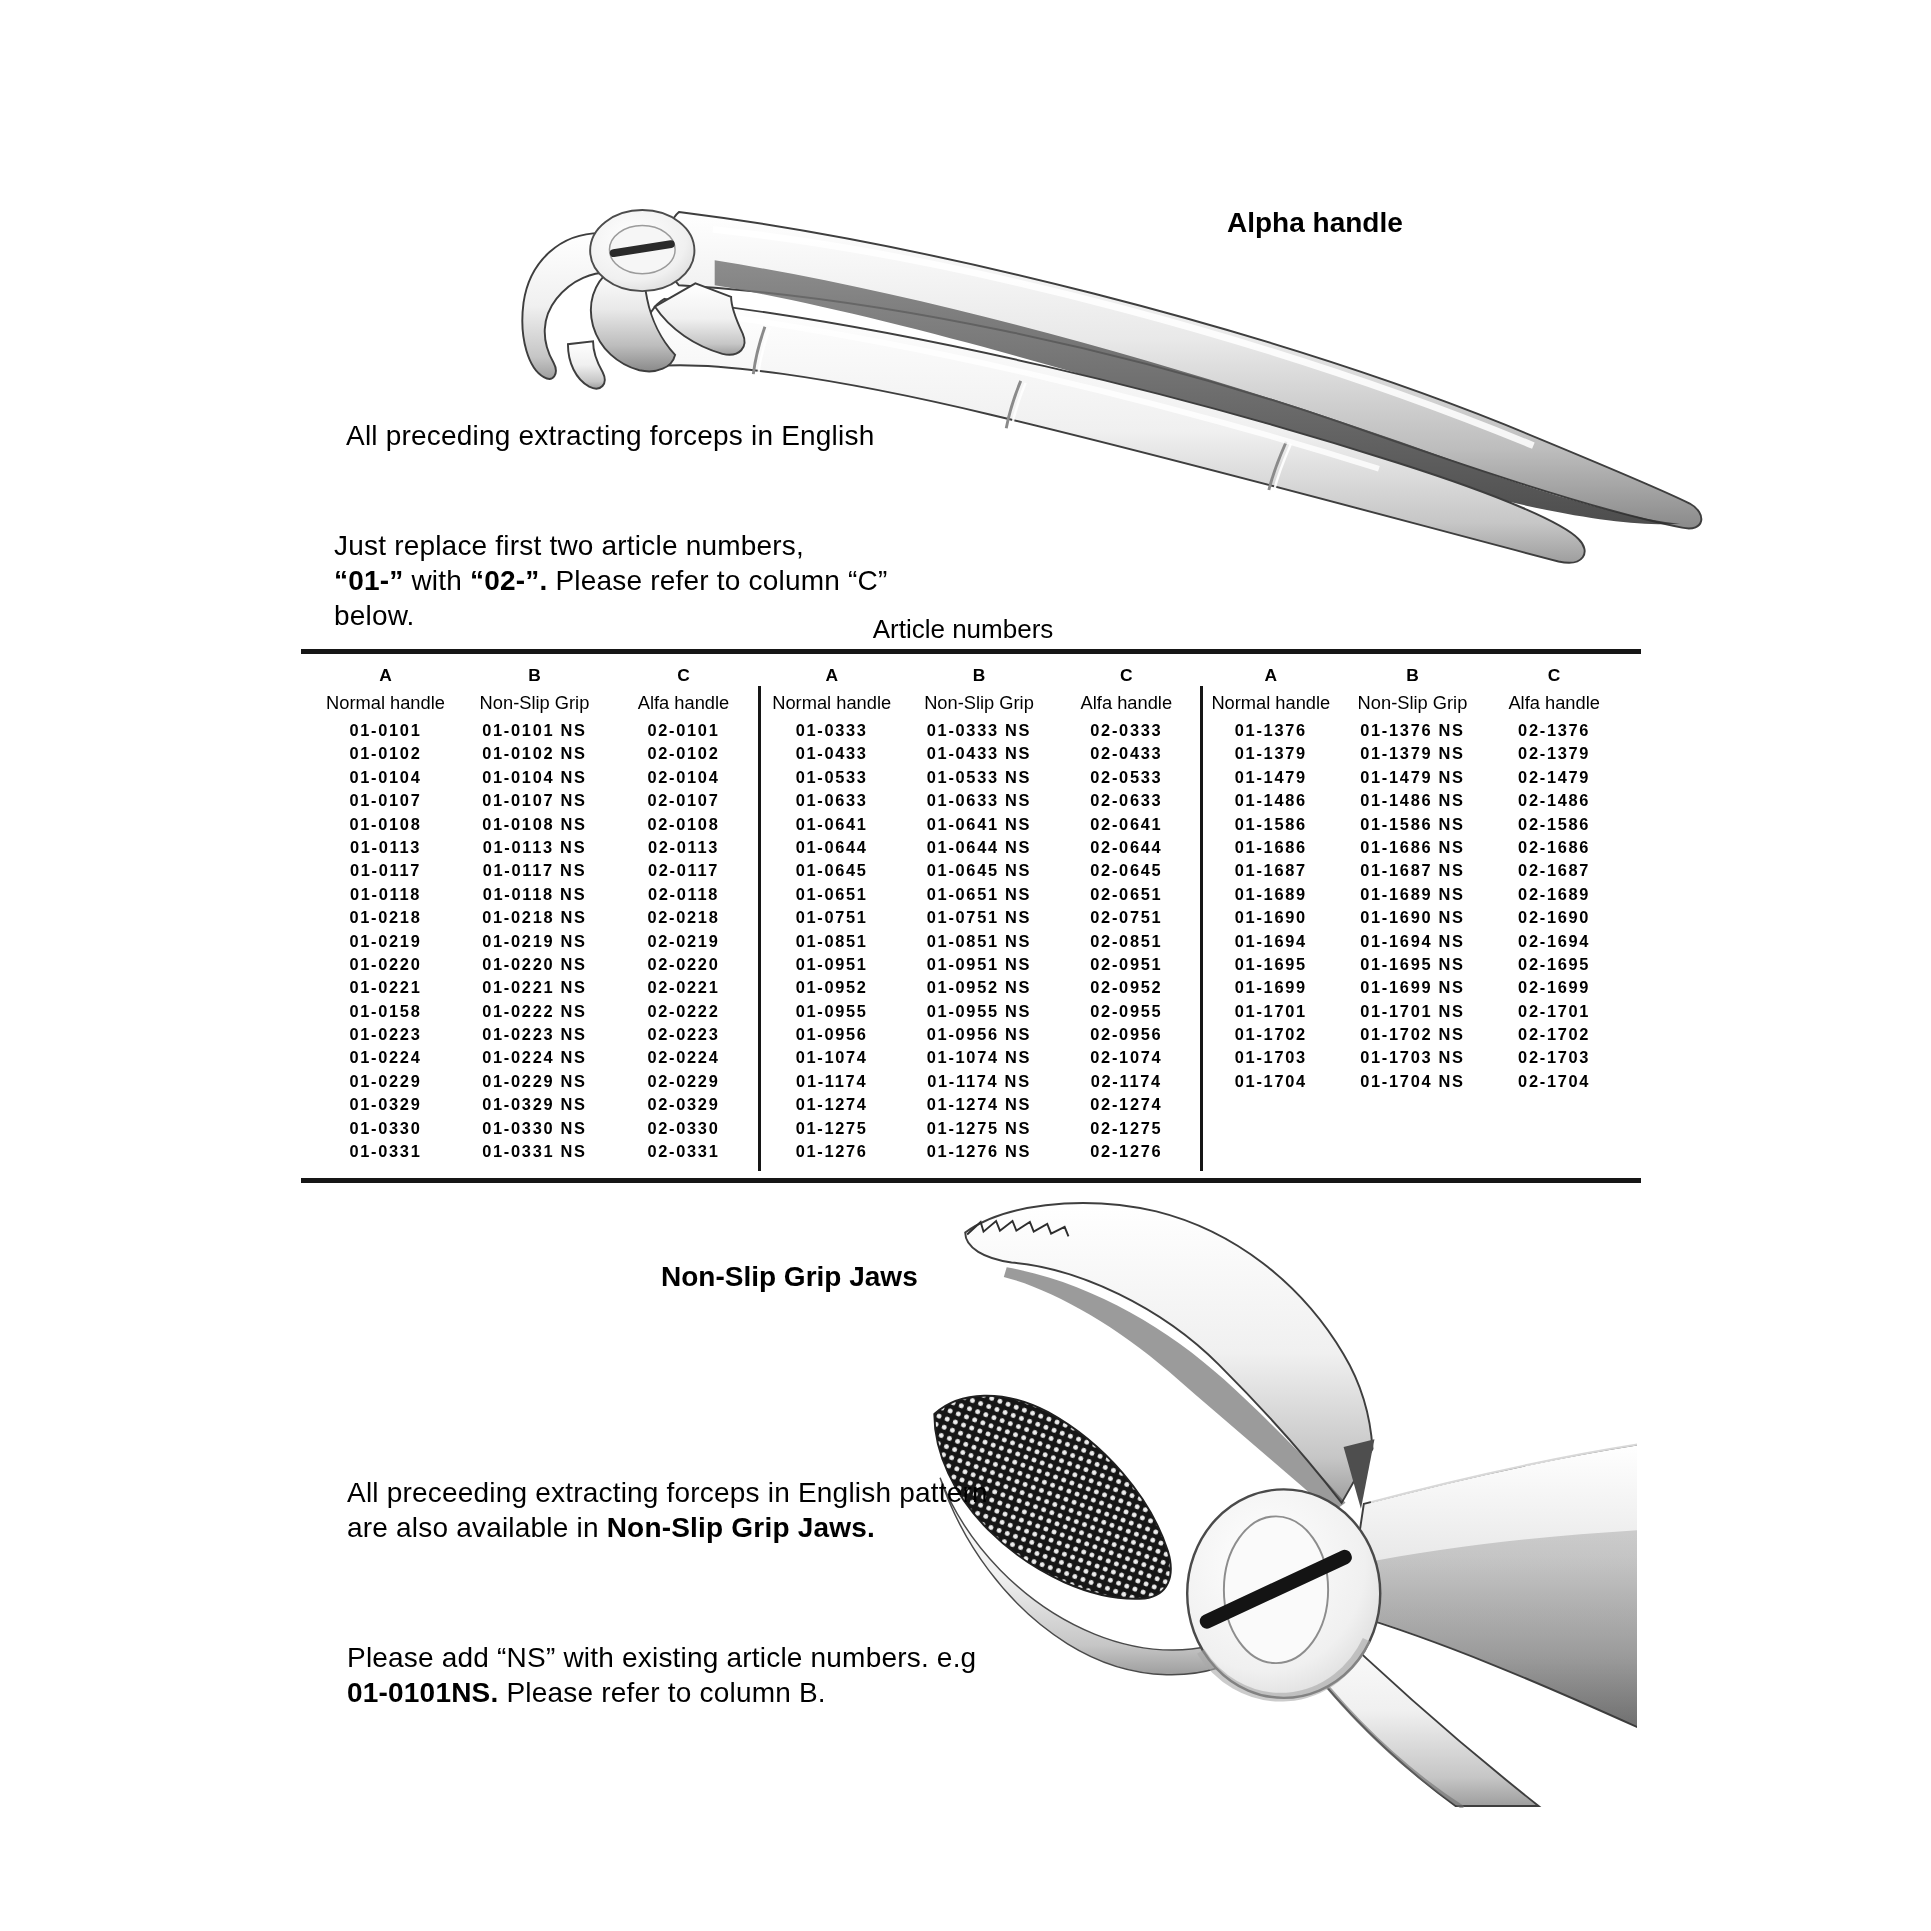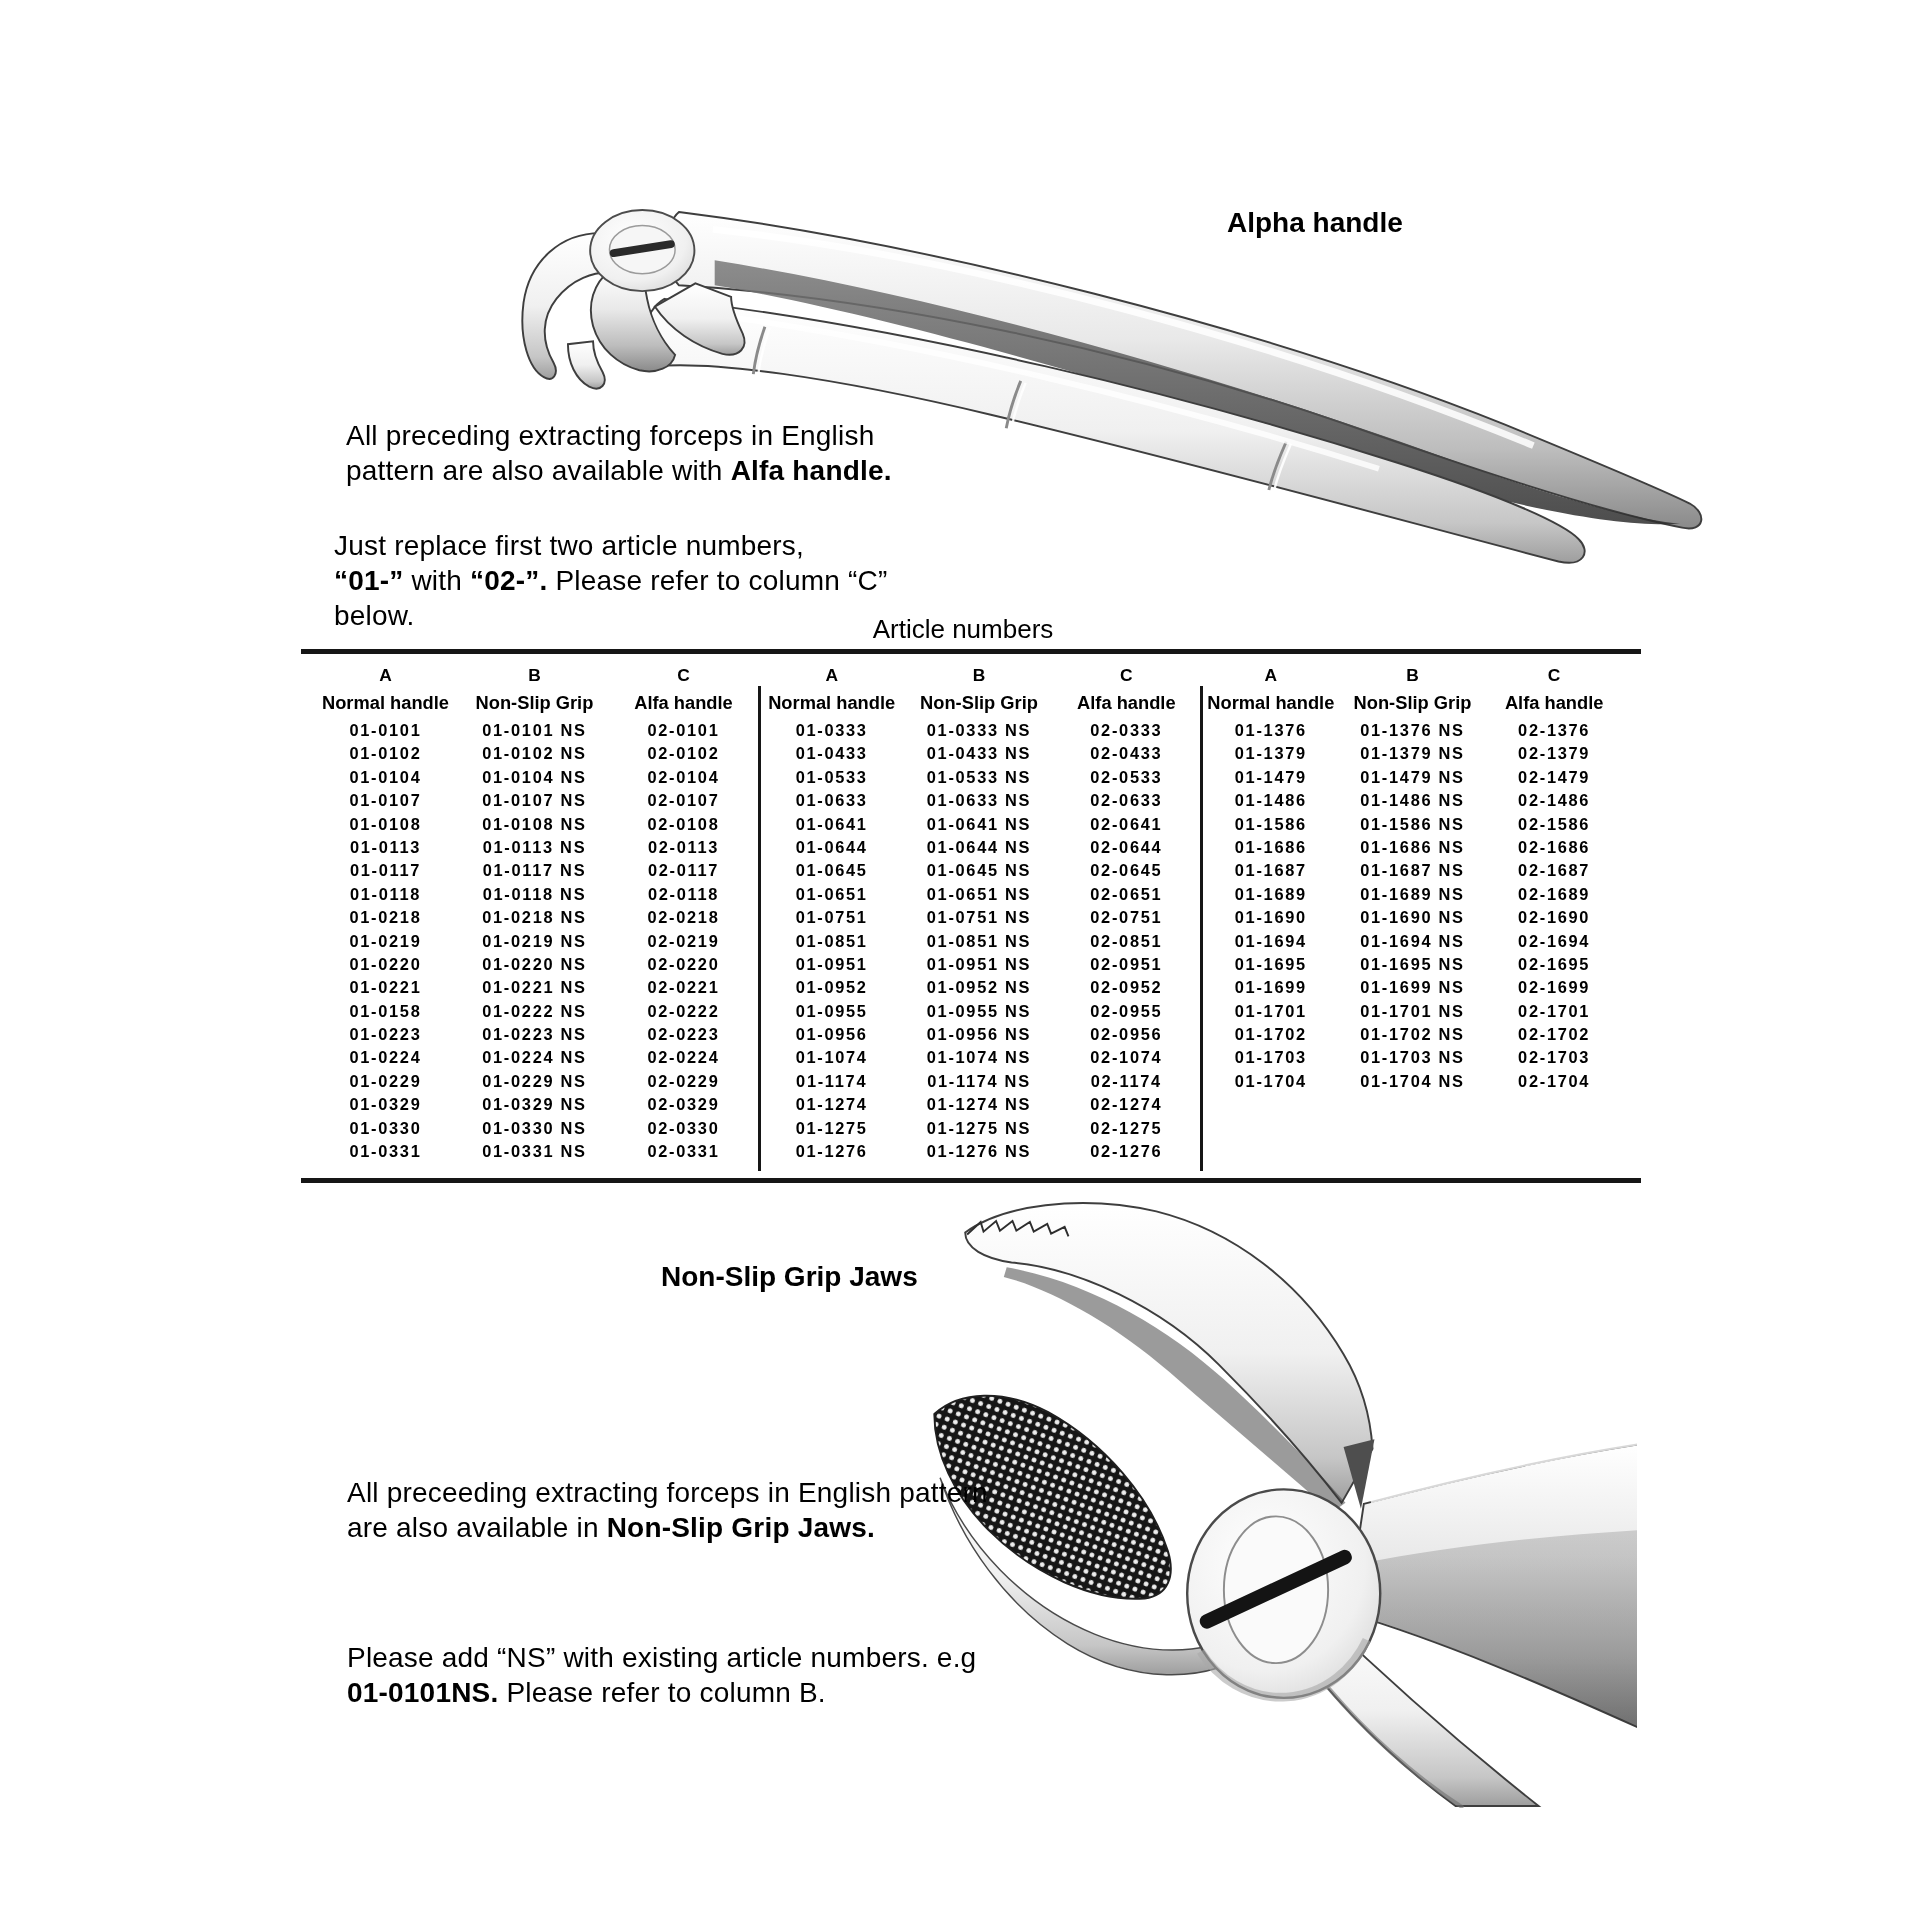--- a/index.html
+++ b/index.html
@@ -18,21 +18,21 @@
   .rule { width:1340px; height:4.8px; background:#161616; }
   .vdiv { top:686px; height:485px; width:2.9px; background:#161616; }
 
   .article-table { position:absolute; left:311px; top:663px; width:1314px; display:flex; }
   .tgroup { width:447px; flex:0 0 auto; }
   .tgroup.g1 { width:442px; }
   .tgroup.g2 { width:425px; }
   .trow { display:flex; }
   .tcell { width:33.333%; text-align:center; overflow:visible; white-space:nowrap; }
   .letters .tcell { font-weight:bold; font-size:17.4px; height:27px; line-height:25px; }
-  .subs .tcell    { font-weight:bold; font-size:18.3px; height:29px; line-height:25px; }
+  .subs .tcell    { font-weight:normal; font-size:18.3px; height:29px; line-height:25px; }
   .data .tcell    { font-weight:bold; font-size:16.4px; height:23.4px; line-height:23.4px; letter-spacing:1.7px; }
 </style>
 </head>
 <body>
 
 <div>
 
   <svg class="abs" style="left:510px;top:183px" width="1202" height="391" viewBox="0 0 1245 405">
     <defs>
       <linearGradient id="stA" x1="0" y1="0" x2="0" y2="1">
@@ -91,21 +91,20 @@
       <ellipse cx="137" cy="70" rx="54" ry="42" fill="url(#stBoss)" stroke="#4c4c4c" stroke-width="2"></ellipse>
       <ellipse cx="137" cy="69" rx="34" ry="25" fill="#f6f6f6" stroke="#9b9b9b" stroke-width="1.5"></ellipse>
       <rect x="103" y="64" width="68" height="8" rx="4" transform="rotate(-9 137 68)" fill="#2a2a2a"></rect>
     </g>
   </svg>
 
   <div class="abs heading" style="left:1227px;top:207px">Alpha handle</div>
 
   <div class="abs para" style="left:346px;top:418px">
       <div class="tline"><span>All preceding extracting forceps in English</span></div>
-      <div class="tline"><span>pattern are also available with </span><span class="b">Alfa handle.</span></div>
     </div>
 
   <div class="abs para" style="left:334px;top:528px">
       <div class="tline"><span>Just replace first two article numbers,</span></div>
       <div class="tline"><span class="b">“01-”</span><span> with </span><span class="b">“02-”.</span><span> Please refer to column “C”</span></div>
       <div class="tline"><span>below.</span></div>
     </div>
 
   <div class="abs caption">Article numbers</div>
   <div class="abs rule" style="left:301px;top:649px"></div>

